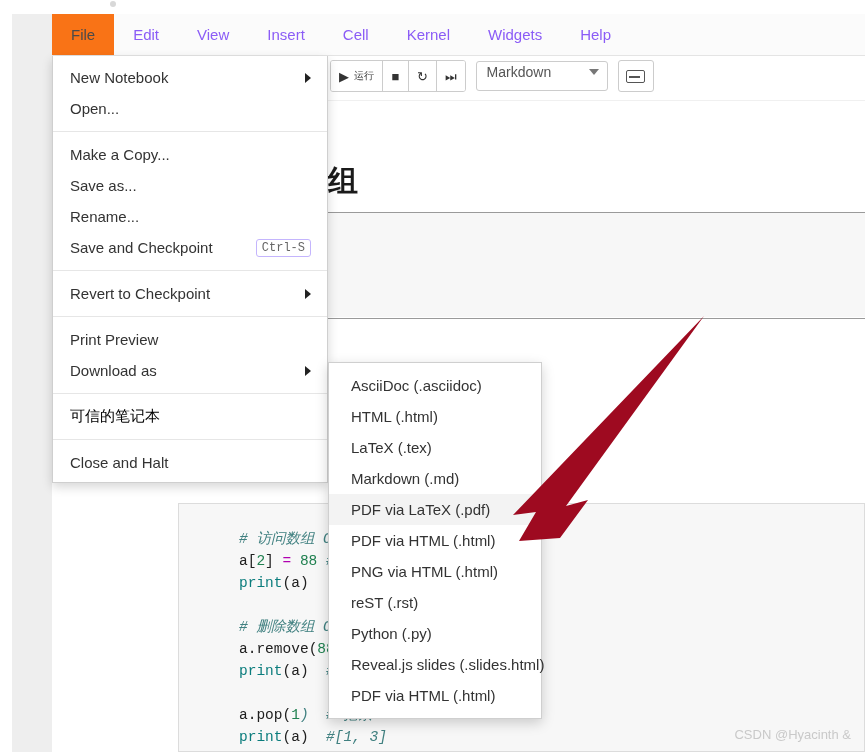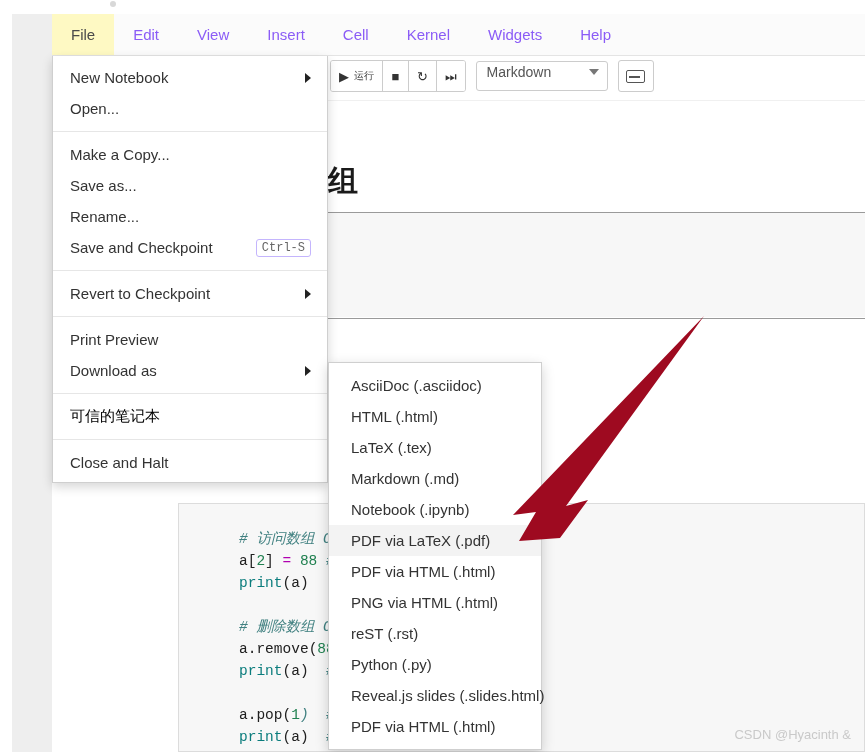--- a/index.html
+++ b/index.html
@@ -74,21 +74,21 @@
   .menu-tab {
     display: flex;
     align-items: center;
     padding: 0 19px;
     font-size: 15px;
     color: #8b5cf6;
     cursor: default;
     white-space: nowrap;
   }
   .menu-tab.active {
-    background: #fef9c3;
+    background: #f97316;
     color: #4a4a4a;
   }
 
   
   .toolbar {
     position: absolute;
     left: 330px; top: 60px;
     height: 32px;
     display: flex;
     align-items: center;
@@ -455,23 +455,20 @@
       </div>
       <div class="smi">
         <span>HTML (.html)</span>
       </div>
       <div class="smi">
         <span>LaTeX (.tex)</span>
       </div>
       <div class="smi">
         <span>Markdown (.md)</span>
       </div>
-      <div class="smi">
-        <span>Notebook (.ipynb)</span>
-      </div>
       <div class="smi hovered">
         <span>PDF via LaTeX (.pdf)</span>
       </div>
       <div class="smi">
         <span>PDF via HTML (.html)</span>
       </div>
       <div class="smi">
         <span>PNG via HTML (.html)</span>
       </div>
       <div class="smi">

